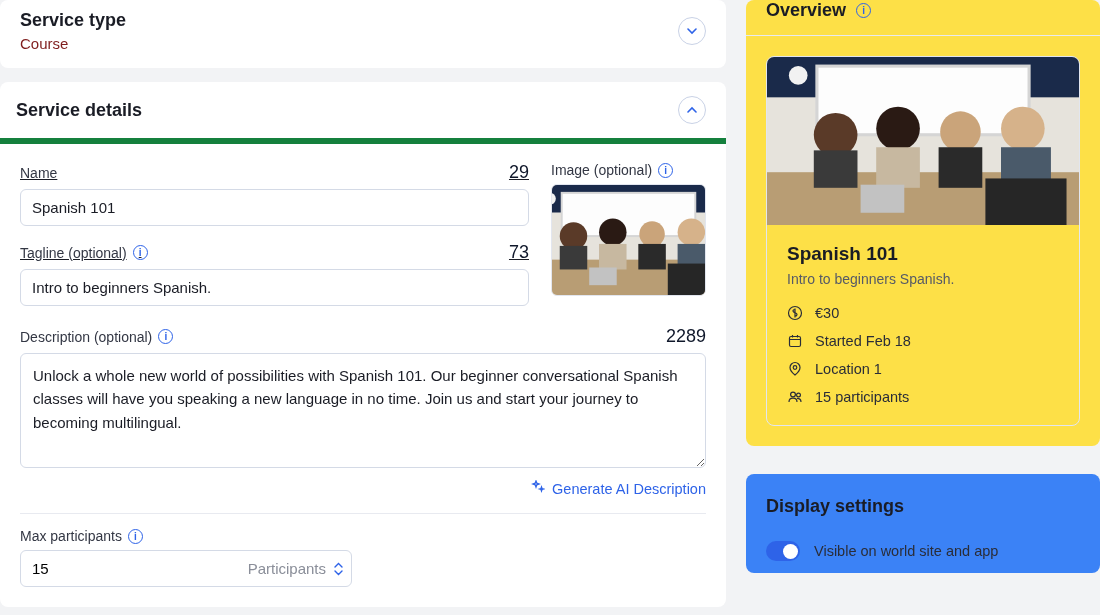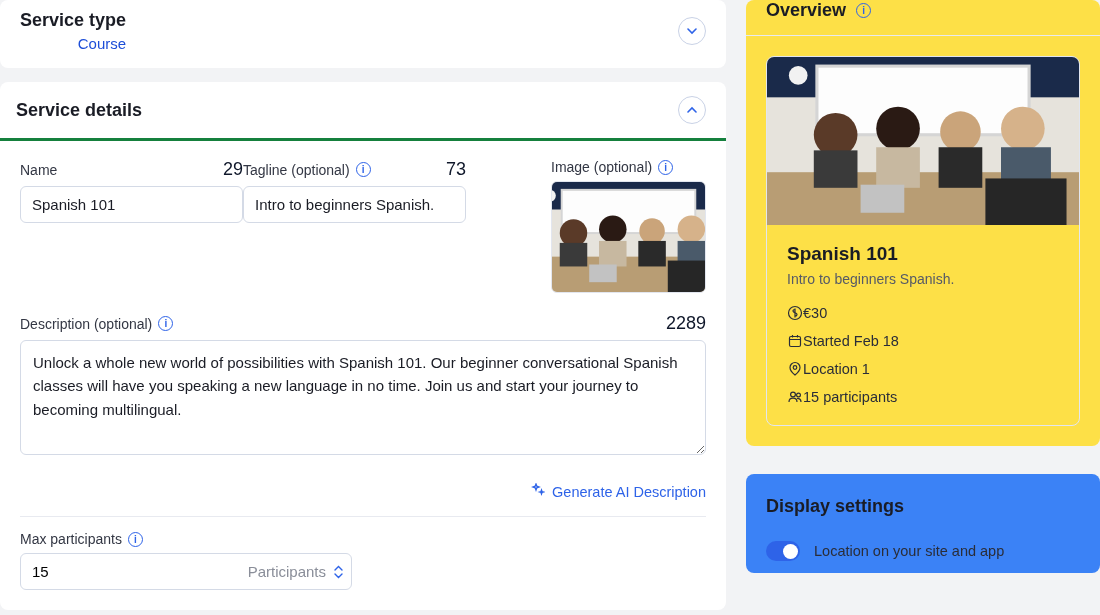--- a/index.html
+++ b/index.html
@@ -29,35 +29,35 @@
   }
   .card-header {
     display: flex;
     justify-content: space-between;
     align-items: center;
     padding: 14px 20px 14px 20px;
   }
   .service-type .card-header { padding-top: 10px; padding-bottom: 16px;}
   .service-type .title-block { display:flex; flex-direction:column; gap:4px;}
   .service-type .title-block h2 { font-size: 18px; font-weight: 700; }
-  .service-type .title-block .subtitle { font-size: 15px; color: #1d4ed8; font-weight: 400; text-align: right; }
+  .service-type .title-block .subtitle { font-size: 15px; color: #7f1d1d; font-weight: 400; }
   .circle-btn {
     width: 28px; height: 28px;
     border: 1px solid #c9d2e6;
     border-radius: 50%;
     background: #fff;
     display: flex; align-items: center; justify-content: center;
     cursor: pointer;
     color: #2e63e8;
   }
-  .service-details .card-header { border-bottom: 3px solid #15803d; padding-left: 16px; }
+  .service-details .card-header { border-bottom: 6px solid #15803d; padding-left: 16px; }
   .service-details .card-header h2 { font-size: 18px; font-weight: 700; }
   .details-body { padding: 18px 20px 20px 20px; }
   .two-col { display: flex; gap: 22px; }
-  .col-left { flex: 1; display:flex; flex-direction:row; }
+  .col-left { flex: 1; display:flex; flex-direction:column;text-decoration:underline; }
   .col-right { flex: 0 0 155px; }
   .field-row { display:flex; justify-content:space-between; align-items:center; margin-bottom:6px; }
   .field-label { font-size: 14px; color:#333744; display:flex; align-items:center; gap:6px;}
   .field-count { font-size: 18px; color:#0f172a; }
   .text-input {
     width:100%;
     border:1px solid #d4dae6;
     border-radius:6px;
     padding:9px 11px;
     font-size:15px;
@@ -80,21 +80,21 @@
     border:1px solid #d4dae6;
     border-radius:6px;
     padding:10px 12px;
     font-size:15px;
     line-height:1.55;
     color:#1a1c25;
     background:#fff;
     resize: vertical;
     font-family: inherit;
   }
-  .gen-ai-row { display:flex; justify-content:flex-end; margin-top:24px; gap:8px; align-items:center; }
+  .gen-ai-row { display:flex; justify-content:flex-end; margin-top:8px; gap:8px; align-items:center; }
   .gen-ai-link { color:#2e63e8; font-size:14.5px; cursor:pointer; display:flex; align-items:center; gap:7px; }
   .divider { border:none; border-top:1px solid #e8eaf0; margin: 14px 0; }
   .participants-input {
     display:flex; align-items:center; border:1px solid #d4dae6; border-radius:6px;
     width: 332px; padding: 0;
   }
   .participants-input input {
     border:none; outline:none; padding:9px 11px; font-size:15px; flex:1; background:transparent;
   }
   .participants-suffix { font-size:15px; color:#8a8e99; padding-right:6px;}
@@ -108,21 +108,21 @@
   }
   .overview-header { display:flex; align-items:center; gap:10px; padding: 0 20px 14px 20px; border-bottom:1px solid #e8eaf0;}
   .overview-header h2 { font-size:18px; font-weight:700; }
   .overview-body { padding: 20px; }
   .preview-card { border:1px solid #e2e6ef; border-radius:8px; overflow:hidden; }
   .preview-image { width:100%; height:168px; background:#d9dde5; }
   .preview-image svg { width:100%; height:100%; display:block;}
   .preview-info { padding:18px 20px 20px 20px; }
   .preview-info h3 { font-size:19px; font-weight:700; margin-bottom:6px;}
   .preview-tag { font-size:14px; color:#565a66; margin-bottom:18px;}
-  .meta-row { display:flex; align-items:center; gap:0; font-size:14.5px; color:#2a2d38; margin-bottom:12px;}
+  .meta-row { display:flex; align-items:center; gap:12px; font-size:14.5px; color:#2a2d38; margin-bottom:12px;}
   .meta-row:last-child { margin-bottom:0;}
   .meta-icon { width:16px; height:16px; display:inline-flex; align-items:center; justify-content:center; color:#2a2d38;}
 
   .display-settings { background:#3b82f6; border-radius:8px; padding: 22px 20px 12px 20px; }
   .display-settings h2 { font-size:18px; font-weight:700; margin-bottom:24px;}
   .toggle-row { display:flex; align-items:center; gap:14px; font-size:14.5px; color:#2a2d38;}
   .toggle {
     width:34px; height:20px; background:#2e63e8; border-radius:10px; position:relative; cursor:pointer;
   }
   .toggle::after {
@@ -336,18 +336,18 @@
             </div>
           </div>
         </div>
       </div>
     </div>
 
     <div class="display-settings">
       <h2>Display settings</h2>
       <div class="toggle-row">
         <div class="toggle"></div>
-        <span>Location on your site and app</span>
+        <span>Visible on world site and app</span>
       </div>
     </div>
 
   </div>
 </div>
 
 </body></html>

